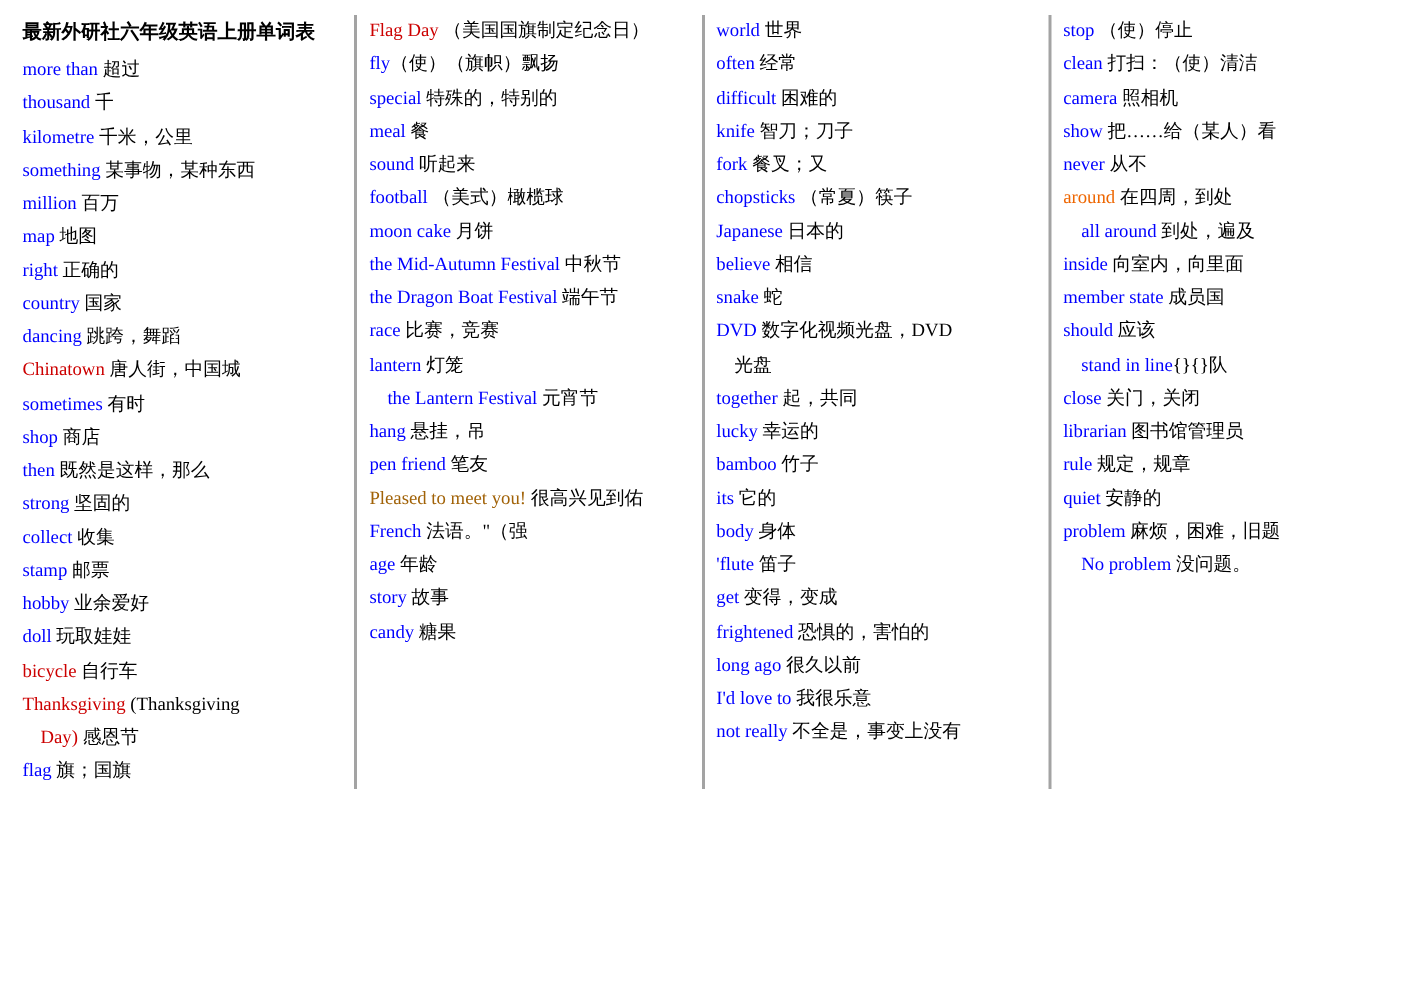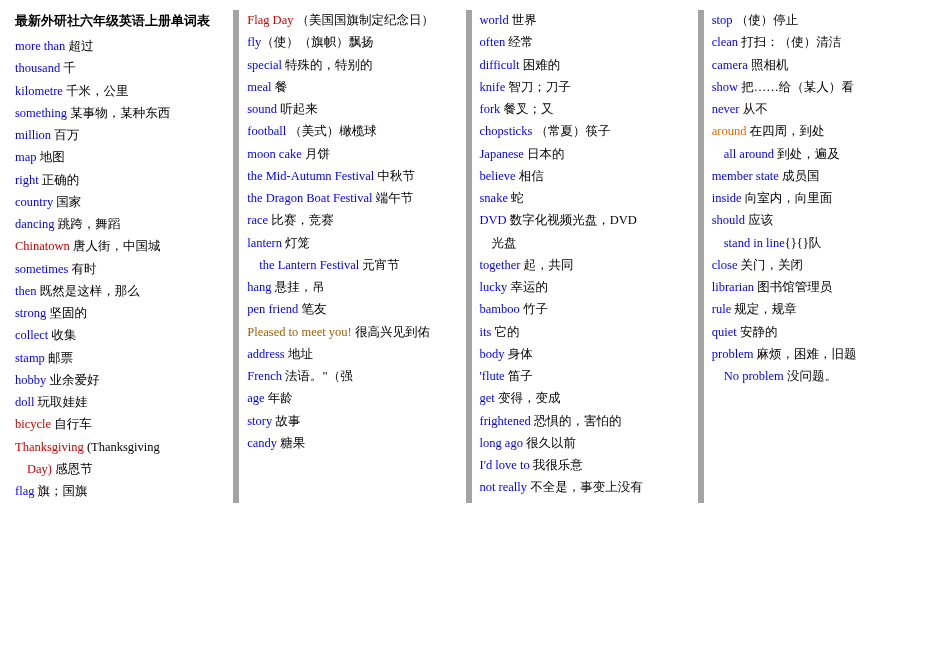--- a/index.html
+++ b/index.html
@@ -14,21 +14,21 @@
     }
     .columns-container {
       display: flex;
       flex-direction: row;
       gap: 0;
       width: 100%;
     }
     .col {
       flex: 1;
       padding: 0 8px;
-      border-right: 6px solid #a3a3a3;
+      border-right: 2px solid #a3a3a3;
       font-size: 12.5px;
       line-height: 1.7;
     }
     .col:first-child { padding-left: 0; }
     .col:last-child { border-right: none; }
     .entry { display: block; margin-bottom: 1px; }
     .en { color: #00f; }
     .en-red { color: #c00; }
     .en-green { color: #a16207; }
     .en-orange { color: #e60; }
@@ -47,20 +47,21 @@
     <span class="entry"><span class="en">thousand</span><span class="zh">  千</span></span>
     <span class="entry"><span class="en">kilometre</span><span class="zh"> 千米，公里</span></span>
     <span class="entry"><span class="en">something</span><span class="zh">  某事物，某种东西</span></span>
     <span class="entry"><span class="en">million</span><span class="zh">  百万</span></span>
     <span class="entry"><span class="en">map</span><span class="zh"> 地图</span></span>
     <span class="entry"><span class="en">right</span><span class="zh"> 正确的</span></span>
     <span class="entry"><span class="en">country</span><span class="zh">  国家</span></span>
     <span class="entry"><span class="en">dancing</span><span class="zh">  跳跨，舞蹈</span></span>
     <span class="entry"><span class="en-red">Chinatown</span><span class="zh">  唐人街，中国城</span></span>
     <span class="entry"><span class="en">sometimes</span><span class="zh">  有时</span></span>
+    <span class="entry"><span class="en">shop</span><span class="zh"> 商店</span></span>
     <span class="entry"><span class="en">then</span><span class="zh"> 既然是这样，那么</span></span>
     <span class="entry"><span class="en">strong</span><span class="zh"> 坚固的</span></span>
     <span class="entry"><span class="en">collect</span><span class="zh"> 收集</span></span>
     <span class="entry"><span class="en">stamp</span><span class="zh"> 邮票</span></span>
     <span class="entry"><span class="en">hobby</span><span class="zh"> 业余爱好</span></span>
     <span class="entry"><span class="en">doll</span><span class="zh"> 玩取娃娃</span></span>
     <span class="entry"><span class="en-red">bicycle</span><span class="zh">  自行车</span></span>
     <span class="entry"><span class="en-red">Thanksgiving</span><span class="zh"> (Thanksgiving</span></span>
     <span class="entry indent"><span class="en-red">Day)</span><span class="zh">  感恩节</span></span>
     <span class="entry"><span class="en">flag</span><span class="zh"> 旗；国旗</span></span>
@@ -75,21 +76,20 @@
     <span class="entry"><span class="en">football</span><span class="zh">  （美式）橄榄球</span></span>
     <span class="entry"><span class="en">moon cake</span><span class="zh">  月饼</span></span>
     <span class="entry"><span class="en">the Mid-Autumn Festival</span><span class="zh">  中秋节</span></span>
     <span class="entry"><span class="en">the Dragon Boat Festival</span><span class="zh"> 端午节</span></span>
     <span class="entry"><span class="en">race</span><span class="zh"> 比赛，竞赛</span></span>
     <span class="entry"><span class="en">lantern</span><span class="zh"> 灯笼</span></span>
     <span class="entry indent"><span class="en">the Lantern Festival</span><span class="zh">  元宵节</span></span>
     <span class="entry"><span class="en">hang</span><span class="zh"> 悬挂，吊</span></span>
     <span class="entry"><span class="en">pen friend</span><span class="zh"> 笔友</span></span>
     <span class="entry"><span class="en-green">Pleased to meet you!</span><span class="zh">  很高兴见到佑</span></span>
-    <span class="entry"><span class="en">address</span><span class="zh"> 地址</span></span>
     <span class="entry"><span class="en">French</span><span class="zh"> 法语。"（强</span></span>
     <span class="entry"><span class="en">age</span><span class="zh"> 年龄</span></span>
     <span class="entry"><span class="en">story</span><span class="zh"> 故事</span></span>
     <span class="entry"><span class="en">candy</span><span class="zh"> 糖果</span></span>
   </div>
 
   <div class="col">
     <span class="entry"><span class="en">world</span><span class="zh"> 世界</span></span>
     <span class="entry"><span class="en">often</span><span class="zh"> 经常</span></span>
     <span class="entry"><span class="en">difficult</span><span class="zh">  困难的</span></span>
@@ -115,22 +115,22 @@
   </div>
 
   <div class="col">
     <span class="entry"><span class="en">stop</span><span class="zh">  （使）停止</span></span>
     <span class="entry"><span class="en">clean</span><span class="zh"> 打扫：（使）清洁</span></span>
     <span class="entry"><span class="en">camera</span><span class="zh"> 照相机</span></span>
     <span class="entry"><span class="en">show</span><span class="zh"> 把……给（某人）看</span></span>
     <span class="entry"><span class="en">never</span><span class="zh"> 从不</span></span>
     <span class="entry"><span class="en-orange">around</span><span class="zh"> 在四周，到处</span></span>
     <span class="entry indent"><span class="en">all around</span><span class="zh"> 到处，遍及</span></span>
+    <span class="entry"><span class="en">inside</span><span class="zh"> 向室内，向里面</span></span>
     <span class="entry"><span class="en">member state</span><span class="zh">  成员国</span></span>
-    <span class="entry"><span class="en">inside</span><span class="zh"> 向室内，向里面</span></span>
     <span class="entry"><span class="en">should</span><span class="zh"> 应该</span></span>
     <span class="entry indent"><span class="en">stand in line</span><span class="zh">{}{}队</span></span>
     <span class="entry"><span class="en">close</span><span class="zh"> 关门，关闭</span></span>
     <span class="entry"><span class="en">librarian</span><span class="zh">  图书馆管理员</span></span>
     <span class="entry"><span class="en">rule</span><span class="zh"> 规定，规章</span></span>
     <span class="entry"><span class="en">quiet</span><span class="zh"> 安静的</span></span>
     <span class="entry"><span class="en">problem</span><span class="zh">  麻烦，困难，旧题</span></span>
     <span class="entry indent"><span class="en">No problem</span><span class="zh">  没问题。</span></span>
   </div>
 </div>

